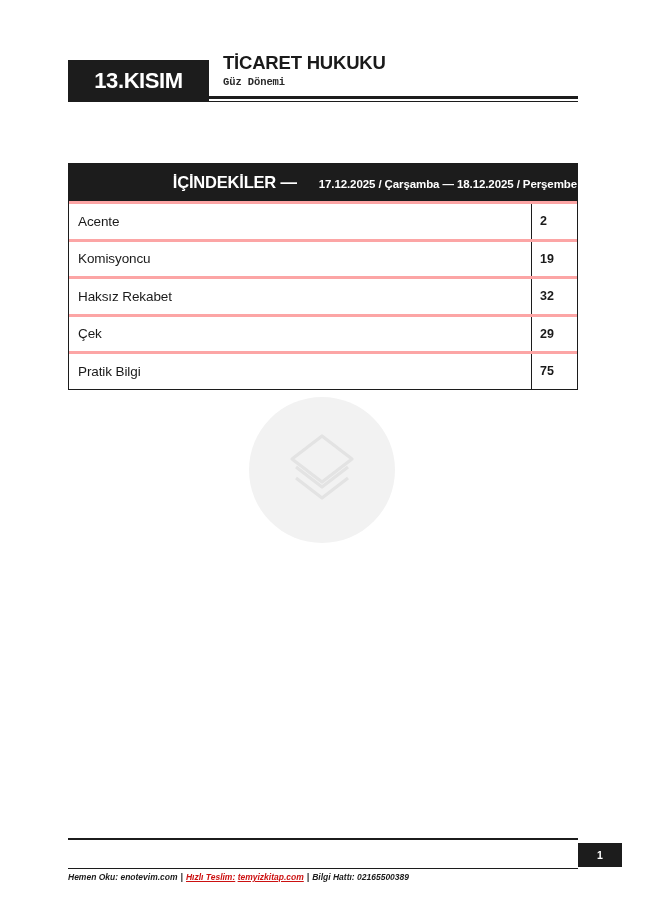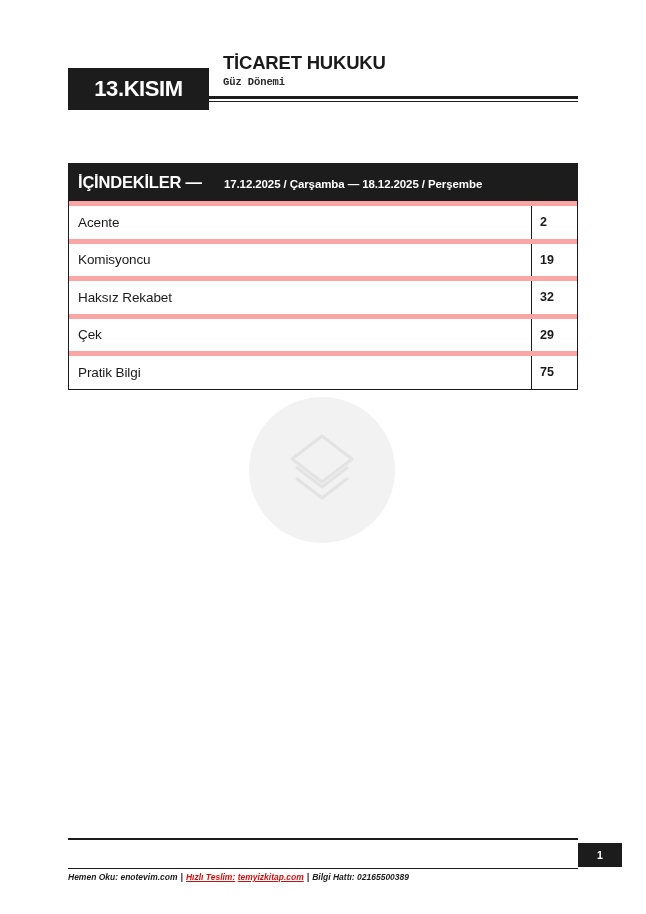--- a/index.html
+++ b/index.html
@@ -28,21 +28,21 @@
   .header {
     position: absolute;
     left: 68px;
     top: 52px;
     width: 510px;
     height: 52px;
   }
   .header-badge {
     position: absolute;
     left: 0;
-    top: 16px;
+    top: 8px;
     width: 141px;
     height: 42px;
     background: #1c1c1c;
     color: #ffffff;
     display: flex;
     align-items: center;
     justify-content: center;
     font-weight: bold;
     font-size: 22px;
     letter-spacing: -0.4px;
@@ -96,38 +96,39 @@
   }
   .toc-head {
     background: #1c1c1c;
     color: #ffffff;
     height: 37px;
     display: flex;
     align-items: center;
     padding-left: 9px;
     box-sizing: border-box;
     white-space: nowrap;
+    justify-content: flex-end;
   }
   .toc-head-title {
     font-size: 16.5px;
     font-weight: bold;
     letter-spacing: -0.2px;
   }
   .toc-head-meta {
     font-size: 11.5px;
     font-weight: bold;
     margin-left: 22px;
     letter-spacing: -0.1px;
     position: relative;
     top: 1px;
   }
   .toc-row {
     display: flex;
     height: 37.5px;
-    border-top: 5px solid #fca5a5;
+    border-top: 3px solid #fca5a5;
     box-sizing: border-box;
   }
   .toc-row:first-of-type {
     border-top: none;
   }
   .toc-label {
     flex: 1;
     display: flex;
     align-items: center;
     padding-left: 9px;

